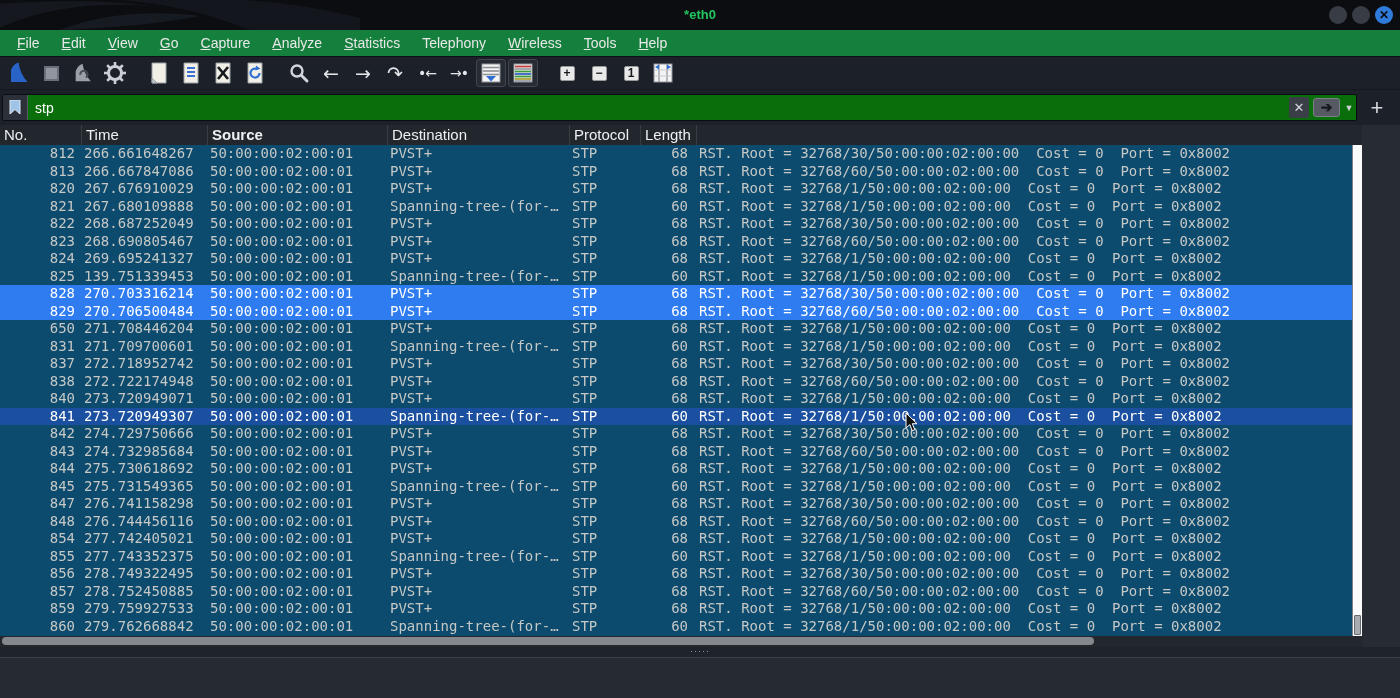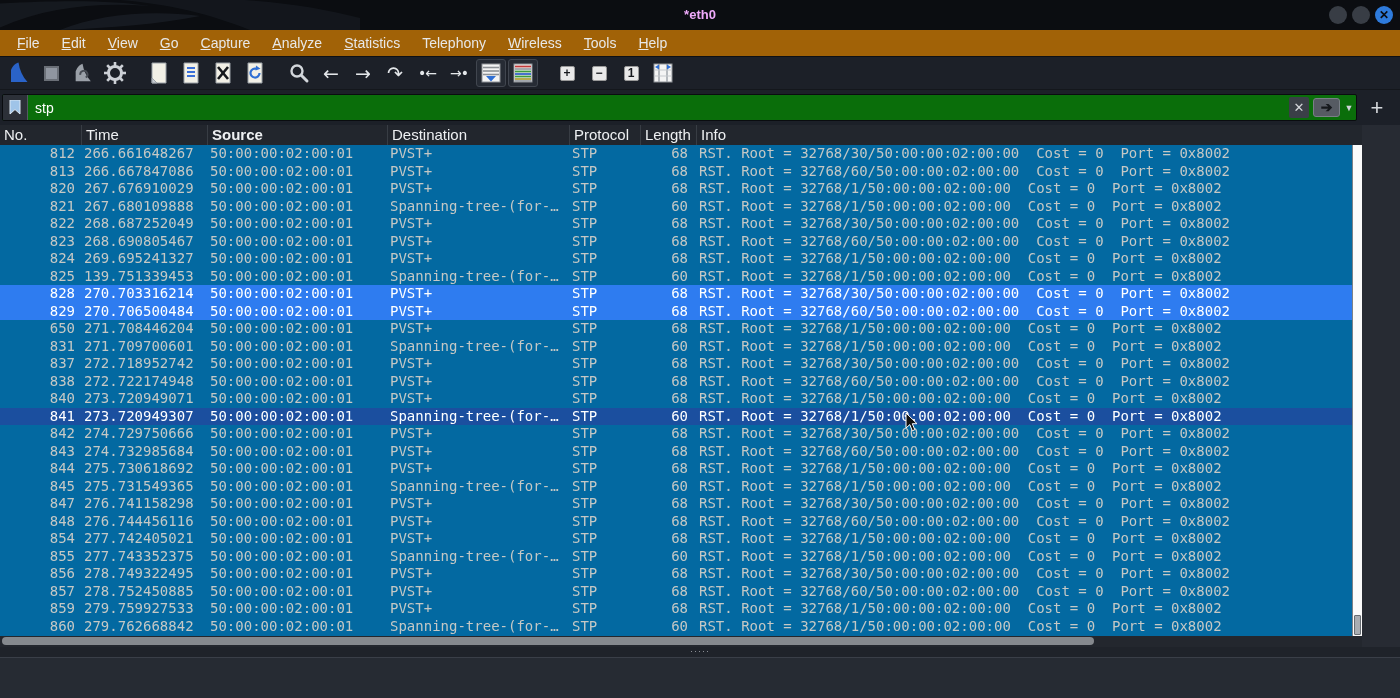--- a/index.html
+++ b/index.html
@@ -3,28 +3,28 @@
 <meta charset="utf-8">
 <style>
   * { margin:0; padding:0; box-sizing:border-box; }
   html,body { width:1400px; height:698px; overflow:hidden; }
   body { position:relative; background:#262b33; font-family:"Liberation Sans",sans-serif; }
 
   
   .titlebar { position:absolute; top:0; left:0; width:1400px; height:30px; background:#0b0d11; overflow:hidden; }
   .dragon { position:absolute; left:0; top:0; opacity:.9; }
   .win-title { position:absolute; left:0; top:0; width:100%; height:30px; line-height:30px;
-               text-align:center; color:#f0abfc; font-size:13px; font-weight:bold; }
+               text-align:center; color:#22c55e; font-size:13px; font-weight:bold; }
   .win-btn { position:absolute; top:6px; width:18px; height:18px; border-radius:50%; background:#383d45; border:none; }
   .win-btn.min { right:53px; } .win-btn.max { right:30px; }
   .win-btn.close { right:7px; background:#2e7bdc; color:#0a0c10; font-size:12px; font-weight:bold;
                    line-height:17px; text-align:center; }
 
   
-  .menubar { position:absolute; top:30px; left:0; width:1400px; height:27px; background:#a16207;
+  .menubar { position:absolute; top:30px; left:0; width:1400px; height:27px; background:#15803d;
              border-bottom:1px solid #0e1014; display:flex; align-items:center; padding-left:6px;
              color:#e8e8e8; font-size:14px; }
   .menu-item { padding:0 11px; height:26px; line-height:26px; cursor:default; }
   .menu-item .mn { text-decoration:underline; }
 
   
   .toolbar { position:absolute; top:57px; left:0; width:1400px; height:33px; background:#1c2028;
              border-bottom:1px solid #14171c; display:flex; align-items:center; padding-left:4px; gap:2px; }
   .tb { width:30px; height:28px; background:transparent; border:none; display:flex;
         align-items:center; justify-content:center; color:#e4e7ea; }
@@ -50,21 +50,21 @@
   .apply-btn { width:27px; height:19px; background:#565b63; border:1px solid #7a7f87; border-radius:3px;
                margin-right:2px; color:#15181c; font-size:14px; font-weight:bold; line-height:15px; }
   .caret-btn { width:14px; height:21px; background:transparent; border:none; color:#cfd3d8; font-size:9px; }
   .add-filter-btn { width:24px; height:24px; background:transparent; border:none; color:#d5d8dc;
                     font-size:22px; line-height:22px; margin-left:8px; }
 
   
   .list-header { position:absolute; top:125px; left:0; width:1362px; height:20px; background:#22262d;
                  display:flex; color:#eef0f2; font-size:15px; }
   .hcell { height:20px; line-height:19px; padding-left:4px; border-right:1px solid #383d44; overflow:hidden; }
-  .list-body { position:absolute; top:145px; left:0; width:1352px; height:491px; background:#0369a1; overflow:hidden; }
+  .list-body { position:absolute; top:145px; left:0; width:1352px; height:491px; background:#0c4a6e; overflow:hidden; }
   .prow { display:flex; height:17.5px; line-height:17.5px; font-family:"DejaVu Sans Mono",monospace;
           font-size:14px; color:#c5c8c5; white-space:pre; }
   .prow.selected { background:#2e7cf0; color:#ffffff; }
   .prow.focused  { background:#1b4f9f; color:#ffffff; }
   .c { overflow:hidden; flex:none; }
   .c.no    { width:82px;  text-align:right; padding-right:7px; }
   .c.time  { width:126px; padding-left:2px; }
   .c.src   { width:180px; padding-left:2px; }
   .c.dst   { width:182px; padding-left:2px; }
   .c.proto { width:71px;  padding-left:2px; }
@@ -271,21 +271,20 @@
   <button class="add-filter-btn">+</button>
 </div>
 
 <div class="list-header">
   <div class="hcell w-no">No.</div>
   <div class="hcell w-time">Time</div>
   <div class="hcell w-src">Source</div>
   <div class="hcell w-dst">Destination</div>
   <div class="hcell w-proto">Protocol</div>
   <div class="hcell w-len">Length</div>
-  <div class="hcell w-info">Info</div>
 </div>
 
 <div class="list-body">
     <div class="prow">
     <span class="c no">812</span>
     <span class="c time">266.661648267</span>
     <span class="c src">50:00:00:02:00:01</span>
     <span class="c dst">PVST+</span>
     <span class="c proto">STP</span>
     <span class="c len">68</span>

